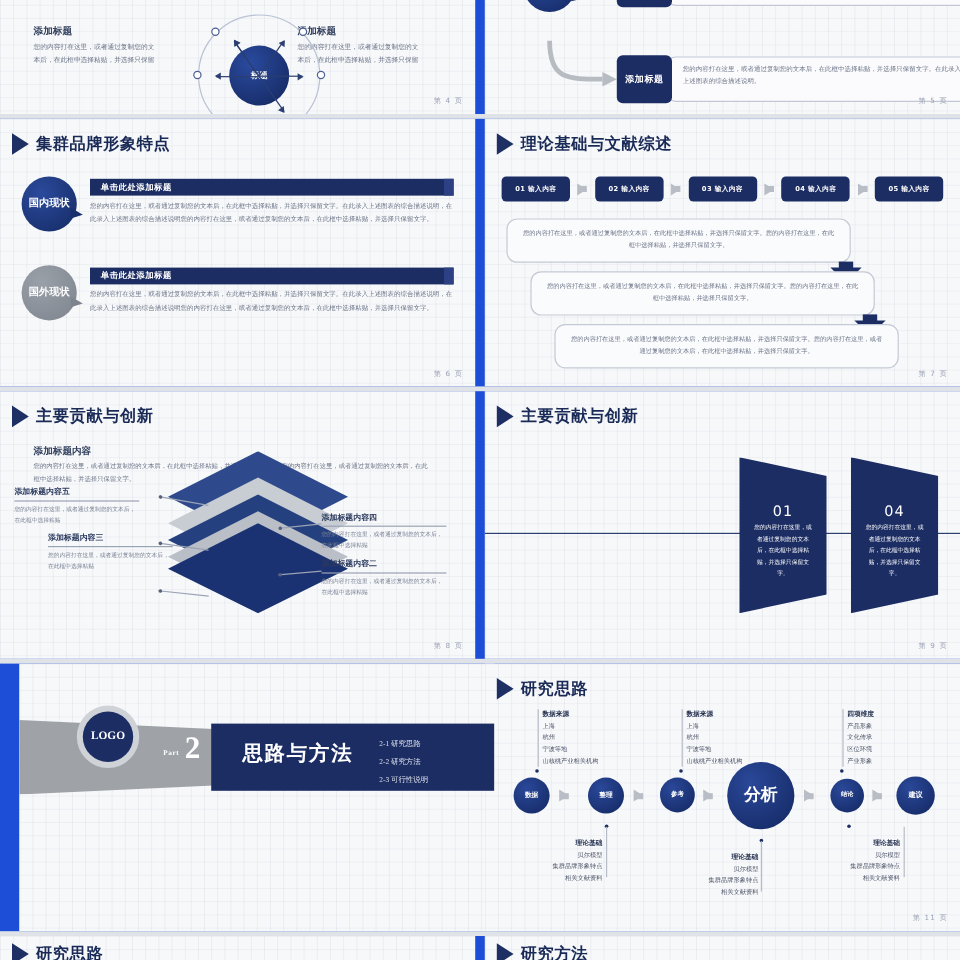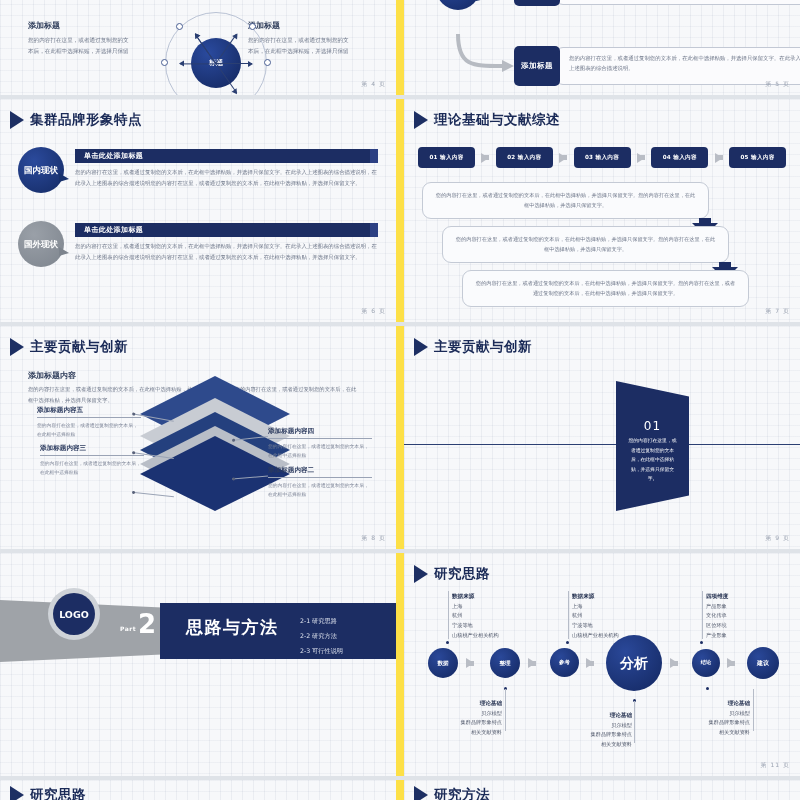--- a/index.html
+++ b/index.html
@@ -1,18 +1,18 @@
 <!DOCTYPE html>
 <html><head>
 <meta charset="utf-8">
 <style>
   * { box-sizing: border-box; margin:0; padding:0; }
   html,body { width:800px; height:800px; overflow:hidden; background:#e9ecef;
     font-family:"DejaVu Sans","Liberation Sans",sans-serif; }
-  #sheet { position:relative; width:800px; height:800px; background:#fde047; }
+  #sheet { position:relative; width:800px; height:800px; background:#1d4ed8; }
 
   .slide { position:absolute; width:396px; height:223px; overflow:hidden;
     background:#f7f8fa; }
   .slide::before{ content:""; position:absolute; inset:0;
     background-image:
       linear-gradient(to right, rgba(150,160,180,.13) 1px, transparent 1px),
       linear-gradient(to bottom, rgba(150,160,180,.10) 1px, transparent 1px);
     background-size:11px 11px; pointer-events:none; }
   .slide > * { position:relative; z-index:2; }
 
@@ -253,21 +253,21 @@
     <div class="layerstack">
       <svg width="150" height="135" viewBox="0 0 150 135">
         <polygon points="75,0 150,38 75,76 0,38" fill="#2e4a8c"></polygon>
         <polygon points="75,22 150,60 75,98 0,60" fill="#c8ccd3"></polygon>
         <polygon points="75,36 150,74 75,112 0,74" fill="#24407e"></polygon>
         <polygon points="75,50 150,88 75,126 0,88" fill="#b9bec7"></polygon>
         <polygon points="75,60 150,98 75,135 0,98" fill="#1b3272"></polygon>
       </svg>
     </div>
 
-    <div class="s8lbl" style="left:37px;top:80px;">
+    <div class="s8lbl" style="left:12px;top:80px;">
       <div class="t">添加标题内容五</div>
       <div class="d">您的内容打在这里，或者通过复制您的文本后，在此框中选择粘贴</div>
     </div>
     <div class="lead" style="left:132px;top:91px;width:42px;transform:rotate(10deg);"></div>
 
     <div class="s8lbl" style="left:28px;top:118px;margin-left:12px;">
       <div class="t">添加标题内容三</div>
       <div class="d">您的内容打在这里，或者通过复制您的文本后，在此框中选择粘贴</div>
     </div>
     <div class="lead" style="left:132px;top:129px;width:42px;transform:rotate(8deg);"></div>
@@ -293,27 +293,31 @@
     <div class="shead">
       <span class="tri"></span>
       <span class="ttl">主要贡献与创新</span>
     </div>
     <div class="s9line"></div>
 
     <div class="s9item" style="left:212px; clip-path:polygon(0 0,100% 12%,100% 88%,0 100%);">
       <div class="n">01</div>
       <div class="d">您的内容打在这里，或者通过复制您的文本后，在此框中选择粘贴，并选择只保留文字。</div>
     </div>
+    <div class="s9item" style="left:305px; clip-path:polygon(0 0,100% 12%,100% 88%,0 100%);">
+      <div class="n">04</div>
+      <div class="d">您的内容打在这里，或者通过复制您的文本后，在此框中选择粘贴，并选择只保留文字。</div>
+    </div>
 
     <div class="pageno">第 9 页</div>
   </div>
 
   <div class="divider" style="top:549px;"></div>
 
-  <div class="slide" style="left:0;top:553px;">
+  <div class="slide" style="left:16px;top:553px;font-family:Liberation Serif, serif;">
     <div class="p10band"></div>
     <div class="p10blue"></div>
     <div class="p10logo">
       <i>LOGO</i>
     </div>
     <div class="p10part">Part</div>
     <div class="p10num">2</div>
     <div class="p10title">思路与方法</div>
     <div class="p10sub">
       <div>2-1 研究思路</div>

